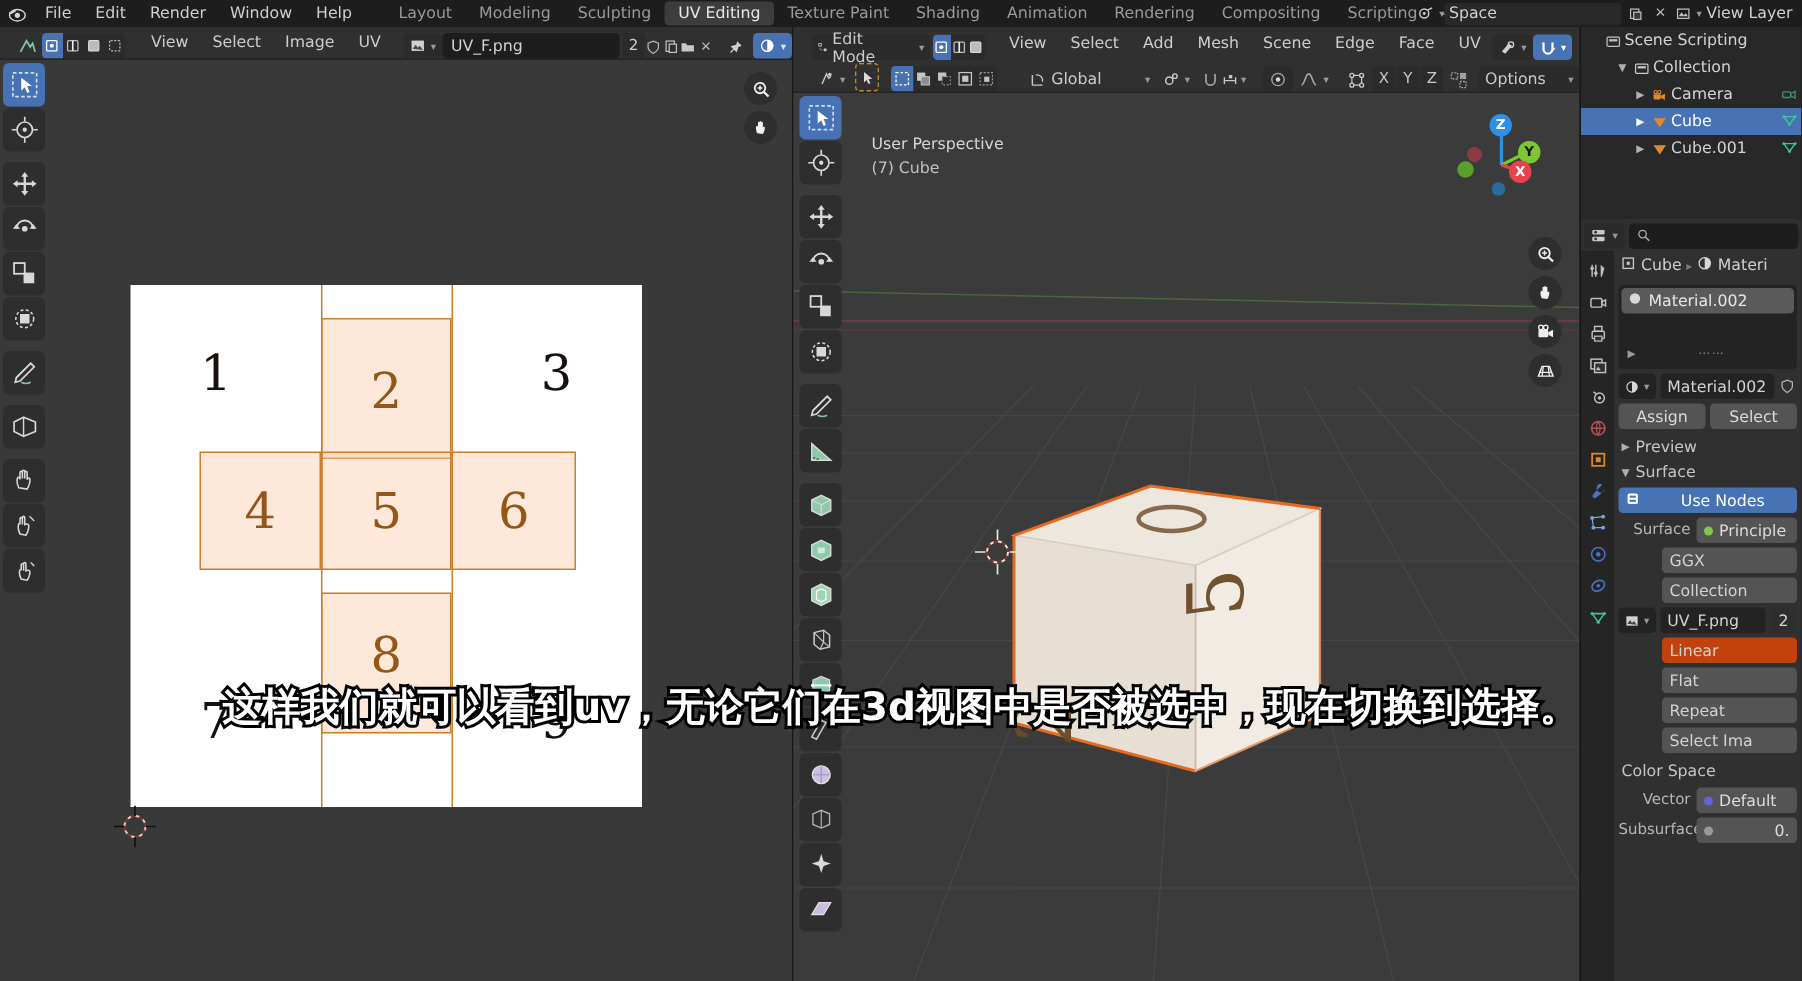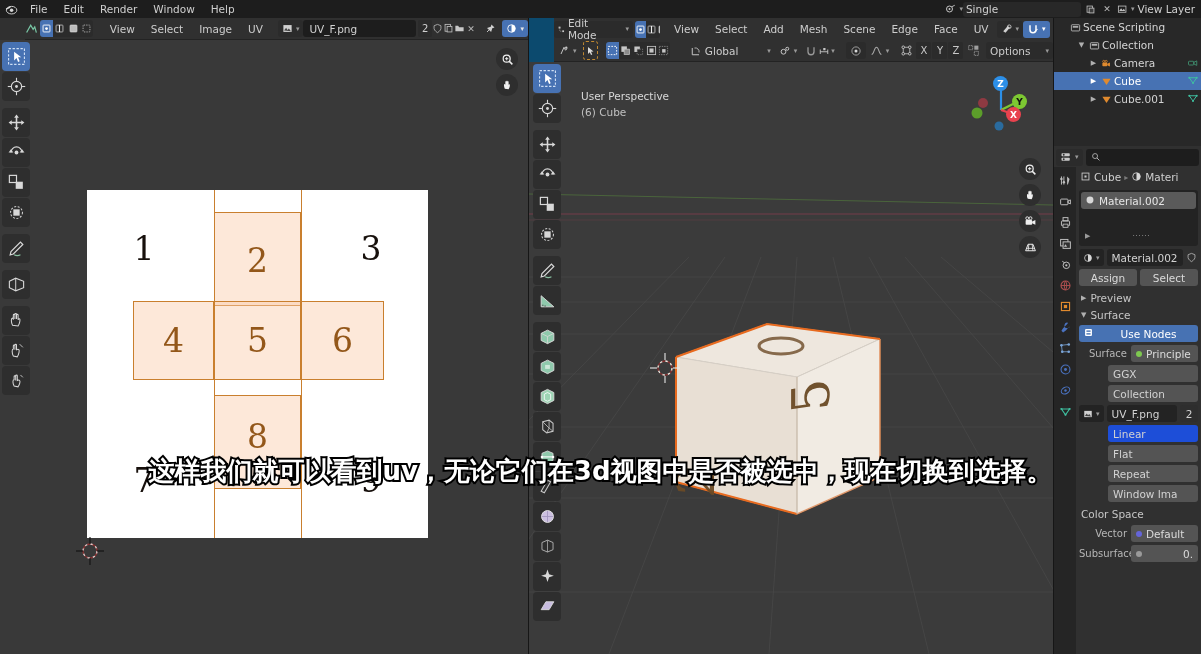--- a/index.html
+++ b/index.html
@@ -39,24 +39,23 @@
   .scene-name { padding:0 6px 0 3px; color:#d0d0d0; font-size:10.5px; min-width:118px; line-height:15px;}
   .vl-name { padding:0 6px 0 3px; color:#d0d0d0; font-size:10.5px; line-height:15px;}
 
   
   .uv-editor { position:absolute; left:0; top:18px; width:528px; height:636px; background:#303030; }
   .v3d-editor { position:absolute; left:529px; top:18px; width:524px; height:636px; background:#0c4a6e; }
   .right-col { position:absolute; left:1054px; top:18px; width:147px; height:636px; background:#303030; }
 
   
   .ed-header {
-    height:22px; background:#303030; display:flex; align-items:center;
+    height:22px; background:#303030; display:flex; align-items:flex-end;
     font-size:10.5px; color:#c5c5c5; border-bottom:1px solid #232323;
-    padding-left:0;
-    margin-left:25px;
+    padding-left:12px;
   }
   .hdr-menu { padding:0 8px; line-height:22px; color:#cdcdcd; white-space:nowrap; }
   .sep { width:10px; }
   .tgl {
     width:19px; height:17px; display:flex; align-items:center; justify-content:center;
     background:#2b2b2b; color:#c0c0c0;
   }
   .tgl.on { background:#4772b3; color:#fff; }
   .tgl-group { display:flex; border-radius:3px; overflow:hidden; margin:0 2px; }
   .field-dark {
@@ -184,32 +183,45 @@
           <circle cx="13" cy="14" r="3" fill="#d6d6d6"></circle>
           <path d="M3 11 L11 7 L11 10 L5 13 Z" fill="#d6d6d6"></path>
         </svg>
     </div>
     <div class="menu-item">File</div>
     <div class="menu-item">Edit</div>
     <div class="menu-item">Render</div>
     <div class="menu-item">Window</div>
     <div class="menu-item">Help</div>
 
+    <div class="wstabs">
+      <div class="wstab">Layout</div>
+      <div class="wstab">Modeling</div>
+      <div class="wstab">Sculpting</div>
+      <div class="wstab active">UV Editing</div>
+      <div class="wstab">Texture Paint</div>
+      <div class="wstab">Shading</div>
+      <div class="wstab">Animation</div>
+      <div class="wstab">Rendering</div>
+      <div class="wstab">Compositing</div>
+      <div class="wstab">Scripting</div>
+      <div class="wstab plus">+</div>
+    </div>
 
     <div class="topbar-right">
       <div class="icon-btn-sm">
         <svg viewBox="0 0 16 16" width="12" height="12">
             <circle cx="6" cy="8" r="4" fill="none" stroke="#c8c8c8" stroke-width="1.3"></circle>
             <circle cx="6" cy="8" r="1.3" fill="#c8c8c8"></circle>
             <path d="M9 5 L13 3" stroke="#c8c8c8" stroke-width="1.2"></path>
           </svg>
       </div>
       <span class="chev">▾</span>
       <div class="scene-field">
-        <span class="scene-name">Single</span>
+        <span class="scene-name">Space</span>
       </div>
       <div class="icon-btn-sm">
         <svg viewBox="0 0 16 16" width="11" height="11">
             <rect x="3" y="3" width="8" height="9" fill="none" stroke="#c0c0c0" stroke-width="1.2"></rect>
             <rect x="6" y="6" width="7" height="7" fill="#3a3a3a" stroke="#c0c0c0" stroke-width="1.2"></rect>
           </svg>
       </div>
       <div class="icon-btn-sm">✕</div>
       <div class="icon-btn-sm">
         <svg viewBox="0 0 16 16" width="11" height="11">
@@ -671,21 +683,21 @@
           <circle cx="16" cy="16" r="7" fill="none" stroke="#8a3030" stroke-width="1.3" stroke-dasharray="3 2.5" stroke-dashoffset="3"></circle>
           <line x1="16" y1="1" x2="16" y2="8" stroke="#e8e8e8" stroke-width="1.1"></line>
           <line x1="16" y1="24" x2="16" y2="31" stroke="#e8e8e8" stroke-width="1.1"></line>
           <line x1="1" y1="16" x2="8" y2="16" stroke="#e8e8e8" stroke-width="1.1"></line>
           <line x1="24" y1="16" x2="31" y2="16" stroke="#e8e8e8" stroke-width="1.1"></line>
         </svg>
       </div>
 
       <div class="v3d-text">
         <div>User Perspective</div>
-        <div class="sub">(6) Cube</div>
+        <div class="sub">(7) Cube</div>
       </div>
 
       <div class="gizmo">
         <svg width="76" height="76" viewBox="0 0 76 76">
           <line x1="38" y1="40" x2="38" y2="14" stroke="#2c8fe8" stroke-width="2.2"></line>
           <line x1="38" y1="40" x2="56" y2="31" stroke="#7dc832" stroke-width="2.2"></line>
           <line x1="38" y1="40" x2="50" y2="44" stroke="#e8424e" stroke-width="2.2"></line>
           <circle cx="20" cy="33" r="5" fill="#8e3a42"></circle>
           <circle cx="14" cy="43" r="5.5" fill="#5c9e2a"></circle>
           <circle cx="36" cy="56" r="4.5" fill="#2a6b9e"></circle>
@@ -1129,30 +1141,30 @@
                 <rect x="2" y="3" width="12" height="10" fill="#d0d0d0"></rect>
                 <path d="M3 11 L6 7 L8 10 L10 8 L13 12 Z" fill="#444"></path>
               </svg>
             <span class="chev">▾</span>
           </div>
           <div class="ctrl" style="flex:1">UV_F.png</div>
           <div class="ctrl" style="width:18px;justify-content:center;padding:0;background:#2e2e2e">2</div>
         </div>
 
         <div class="row" style="margin-left:32px">
-          <div class="ctrl" style="flex:1;background:#1d4ed8">Linear</div>
+          <div class="ctrl" style="flex:1;background:#c2410c">Linear</div>
         </div>
         <div class="row" style="margin-left:32px">
           <div class="ctrl" style="flex:1;background:#545454">Flat</div>
         </div>
         <div class="row" style="margin-left:32px">
           <div class="ctrl" style="flex:1;background:#545454">Repeat</div>
         </div>
         <div class="row" style="margin-left:32px">
-          <div class="ctrl" style="flex:1;background:#545454">Window Ima</div>
+          <div class="ctrl" style="flex:1;background:#545454">Select Ima</div>
         </div>
 
         <div class="panel-hdr" style="margin-top:3px">
           <span>Color Space</span>
         </div>
 
         <div class="lblrow">
           <span class="lbl">Vector</span>
           <div class="valbox">
             <span class="dot" style="background:#6464d8"></span>

